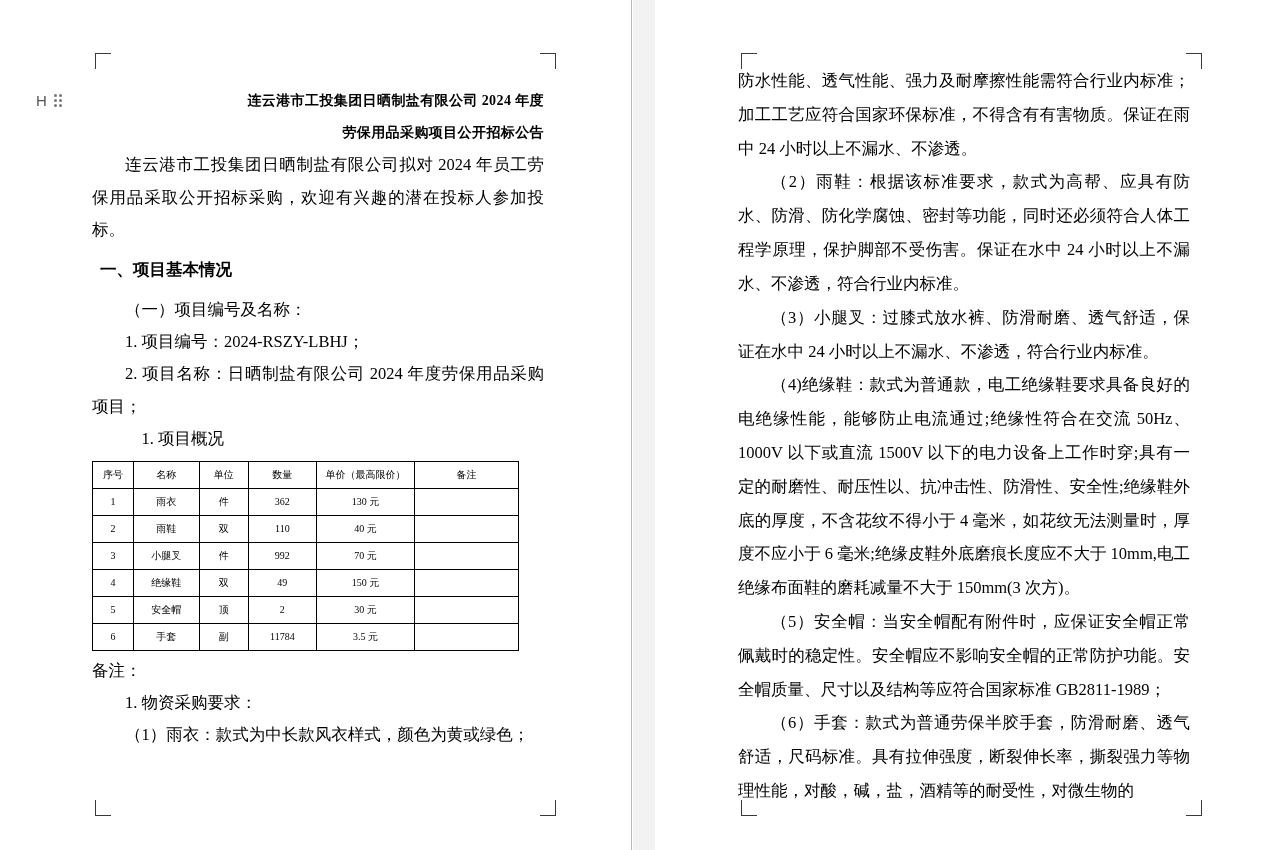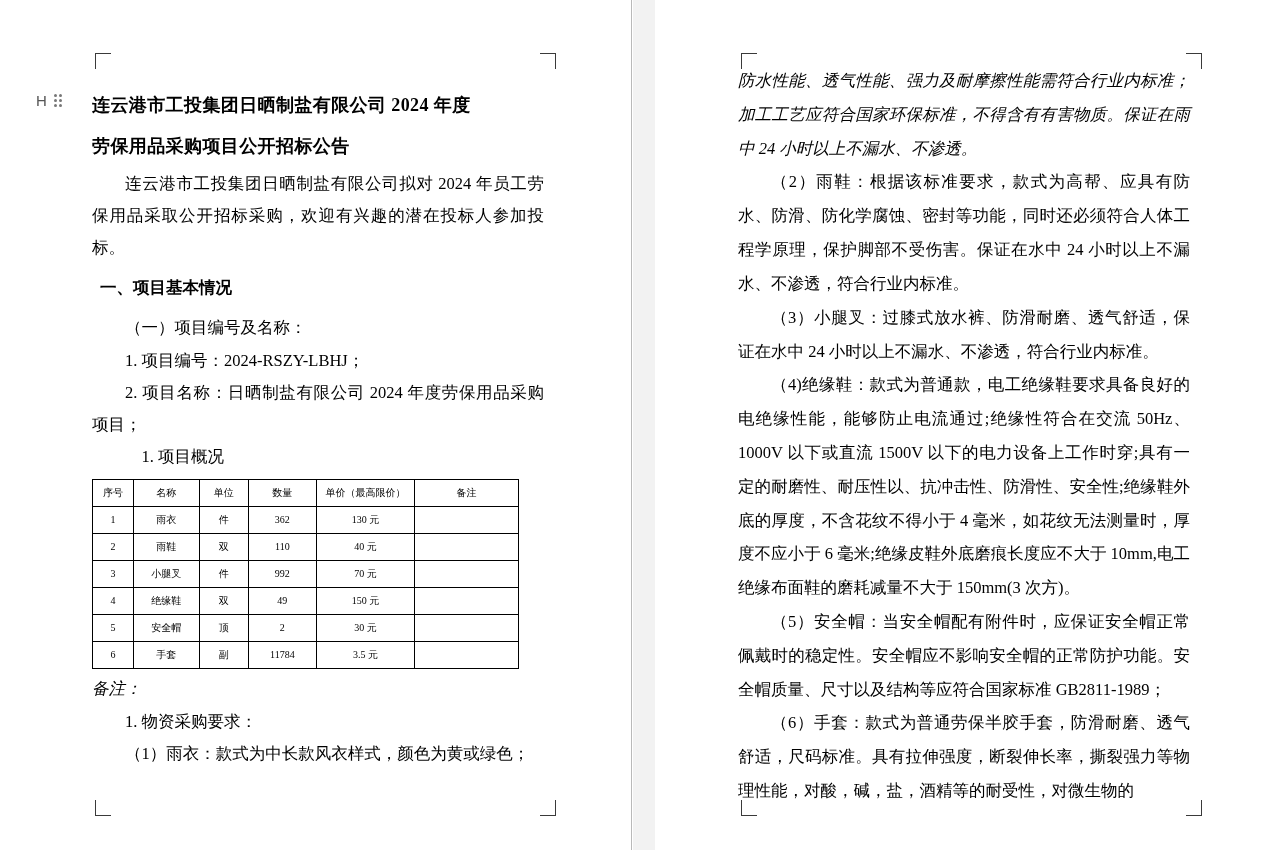--- a/index.html
+++ b/index.html
@@ -102,32 +102,32 @@
     line-height: 1.95;
     text-align: justify;
   }
   .page-right .content {
     left: 738px;
     top: 64px;
     width: 452px;
     line-height: 2.05;
   }
   h1.title {
-    font-size: 18px;
+    font-size: 14px;
     font-weight: bold;
-    text-align: left;
+    text-align: right;
     margin: 0 0 0 0;
     line-height: 2.3;
     letter-spacing: 0.4px;
   }
   .para {
     margin: 0;
     text-indent: 2em;
   }
-  .para.noindent { text-indent: 0; font-style: italic; }
+  .para.noindent { text-indent: 0; }
   .head {
     margin: 8px;
     font-weight: bold;
     text-indent: 0;
   }
   .indent1 { text-indent: 2em; }
   .indent2 { text-indent: 3em; }
 
   table.goods {
     border-collapse: collapse;

